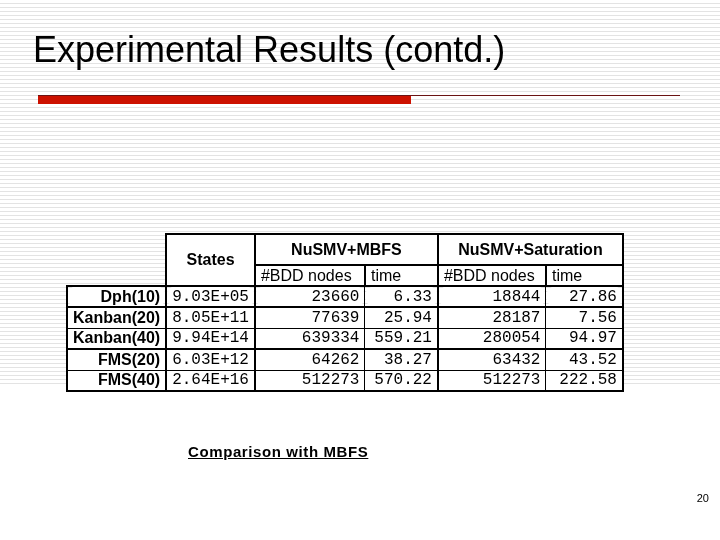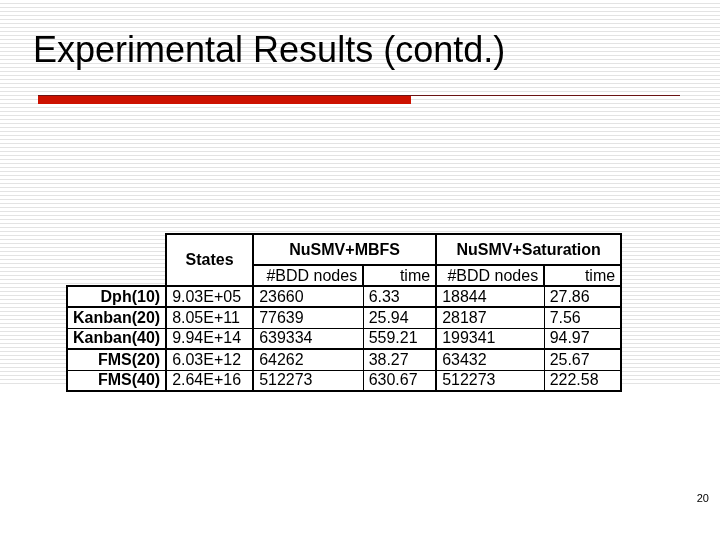--- a/index.html
+++ b/index.html
@@ -99,21 +99,21 @@
 
   
   .hgroup {
     height: 31px;
     font-weight: bold;
     font-size: 16px;
     border: 2px solid #000000;
   }
   .hsub {
     height: 21px;
-    text-align: right;
+    text-align: left;
     font-weight: normal;
     font-size: 15px;
     border: 1px solid #000000;
     border-left: 2px solid #000000;
     border-right: 2px solid #000000;
     border-bottom: 2px solid #000000;
   }
   .hstates {
     text-align: center;
     font-weight: bold;
@@ -128,32 +128,33 @@
     text-align: right;
     font-weight: bold;
     font-size: 13px;
     border-top: 1px solid #000000;
     border-bottom: 1px solid #000000;
     border-left: 2px solid #000000;
     border-right: 2px solid #000000;
   }
   td.num {
     height: 21px;
-    text-align: left;
+    text-align: right;
     font-size: 16px;
     border-top: 1px solid #000000;
     border-bottom: 1px solid #000000;
     border-left: 1px solid #000000;
     border-right: 1px solid #000000;
+    font-family: Liberation Mono, monospace;
   }
   td.num.grp-start { border-left: 2px solid #000000; }
   td.num.grp-end   { border-right: 2px solid #000000; }
   td.states-cell   { border-left: 2px solid #000000; border-right: 2px solid #000000; }
 
-  tr.first-body td, tr.first-body th { border-top: 2px solid #000000; }
+  tr.first-body td, tr.first-body th { border-top: 2px solid #000000; border-radius: 10px; }
   tr.last-body td, tr.last-body th   { border-bottom: 2px solid #000000; }
   tr.sep-above td, tr.sep-above th   { border-top: 2px solid #000000; margin-left: 44px; }
 
   
   .caption {
     position: absolute;
     left: 188px;
     top: 443px;
     font-size: 15px;
     font-weight: bold;
@@ -225,42 +226,43 @@
           <td class="num grp-end">25.94</td>
           <td class="num grp-start">28187</td>
           <td class="num grp-end">7.56</td>
         </tr>
 
         <tr>
           <th class="rlabel">Kanban(40)</th>
           <td class="num states-cell">9.94E+14</td>
           <td class="num grp-start">639334</td>
           <td class="num grp-end">559.21</td>
-          <td class="num grp-start">199341</td>
+          <td class="num grp-start">280054</td>
           <td class="num grp-end">94.97</td>
         </tr>
 
         <tr class="sep-above">
           <th class="rlabel">FMS(20)</th>
           <td class="num states-cell">6.03E+12</td>
           <td class="num grp-start">64262</td>
           <td class="num grp-end">38.27</td>
           <td class="num grp-start">63432</td>
-          <td class="num grp-end">25.67</td>
+          <td class="num grp-end">43.52</td>
         </tr>
 
         <tr class="last-body">
           <th class="rlabel">FMS(40)</th>
           <td class="num states-cell">2.64E+16</td>
           <td class="num grp-start">512273</td>
-          <td class="num grp-end">630.67</td>
+          <td class="num grp-end">570.22</td>
           <td class="num grp-start">512273</td>
           <td class="num grp-end">222.58</td>
         </tr>
 
       </tbody>
     </table>
   </div>
 
+  <div class="caption">Comparison with MBFS</div>
 
   <div class="page-number">20</div>
 
 </div>
 
 </body></html>

